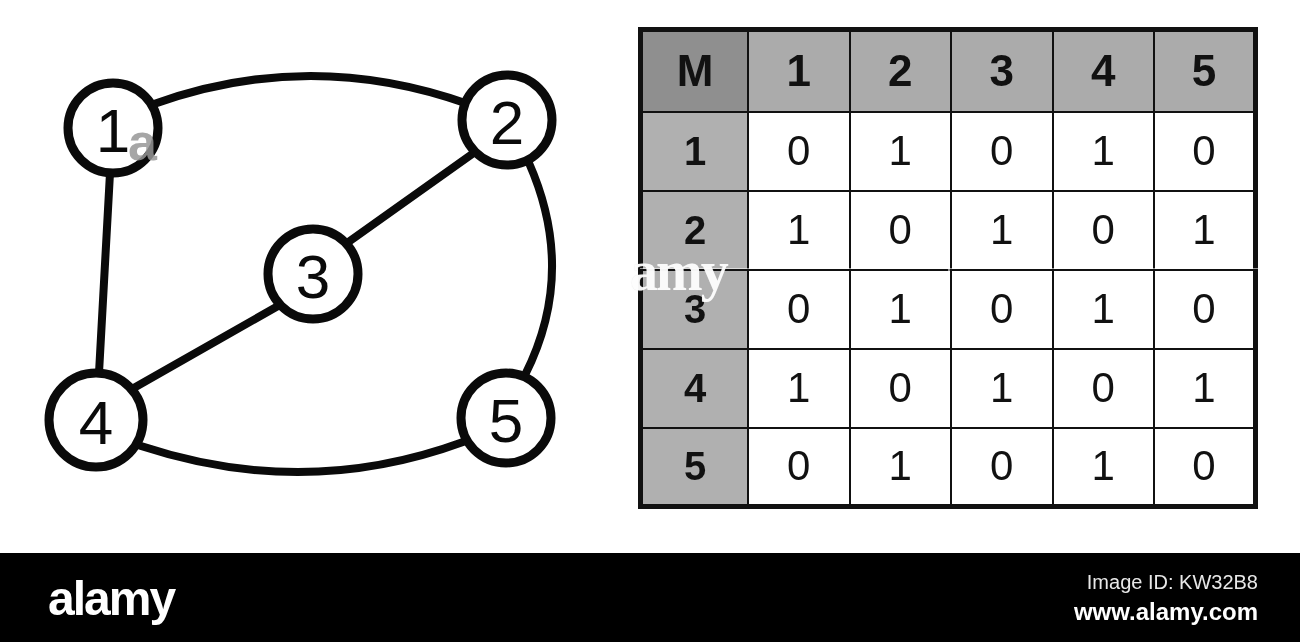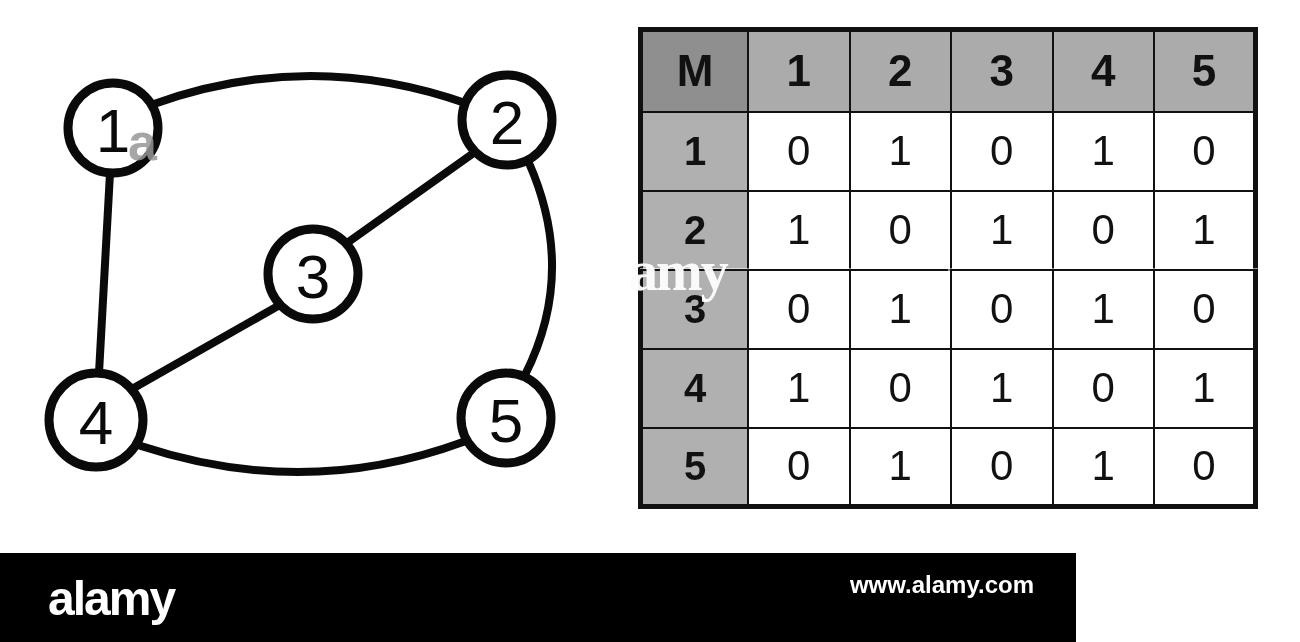--- a/index.html
+++ b/index.html
@@ -143,21 +143,21 @@
     font-weight: bold;
     color: rgba(150,150,150,0.85);
     pointer-events: none;
   }
 
   
   #alamy-bar {
     position: absolute;
     left: 0;
     top: 553px;
-    width: 1076px;
+    width: 1300px;
     height: 89px;
     background: #000000;
   }
   #alamy-logo {
     position: absolute;
     left: 48px;
     top: 22px;
     color: #ffffff;
     font-family: "Liberation Sans", sans-serif;
     font-size: 48px;
@@ -293,15 +293,16 @@
 
   <div id="overlay-hline"></div>
   <div id="overlay-vline"></div>
   <div id="overlay-watermark">amy</div>
 
 </div>
 
 <div id="alamy-bar">
   <div id="alamy-logo">alamy</div>
   <div id="alamy-meta">
+    <div id="alamy-image-id">Image ID: KW32B8</div>
     <div id="alamy-url">www.alamy.com</div>
   </div>
 </div>
 
 </body></html>

